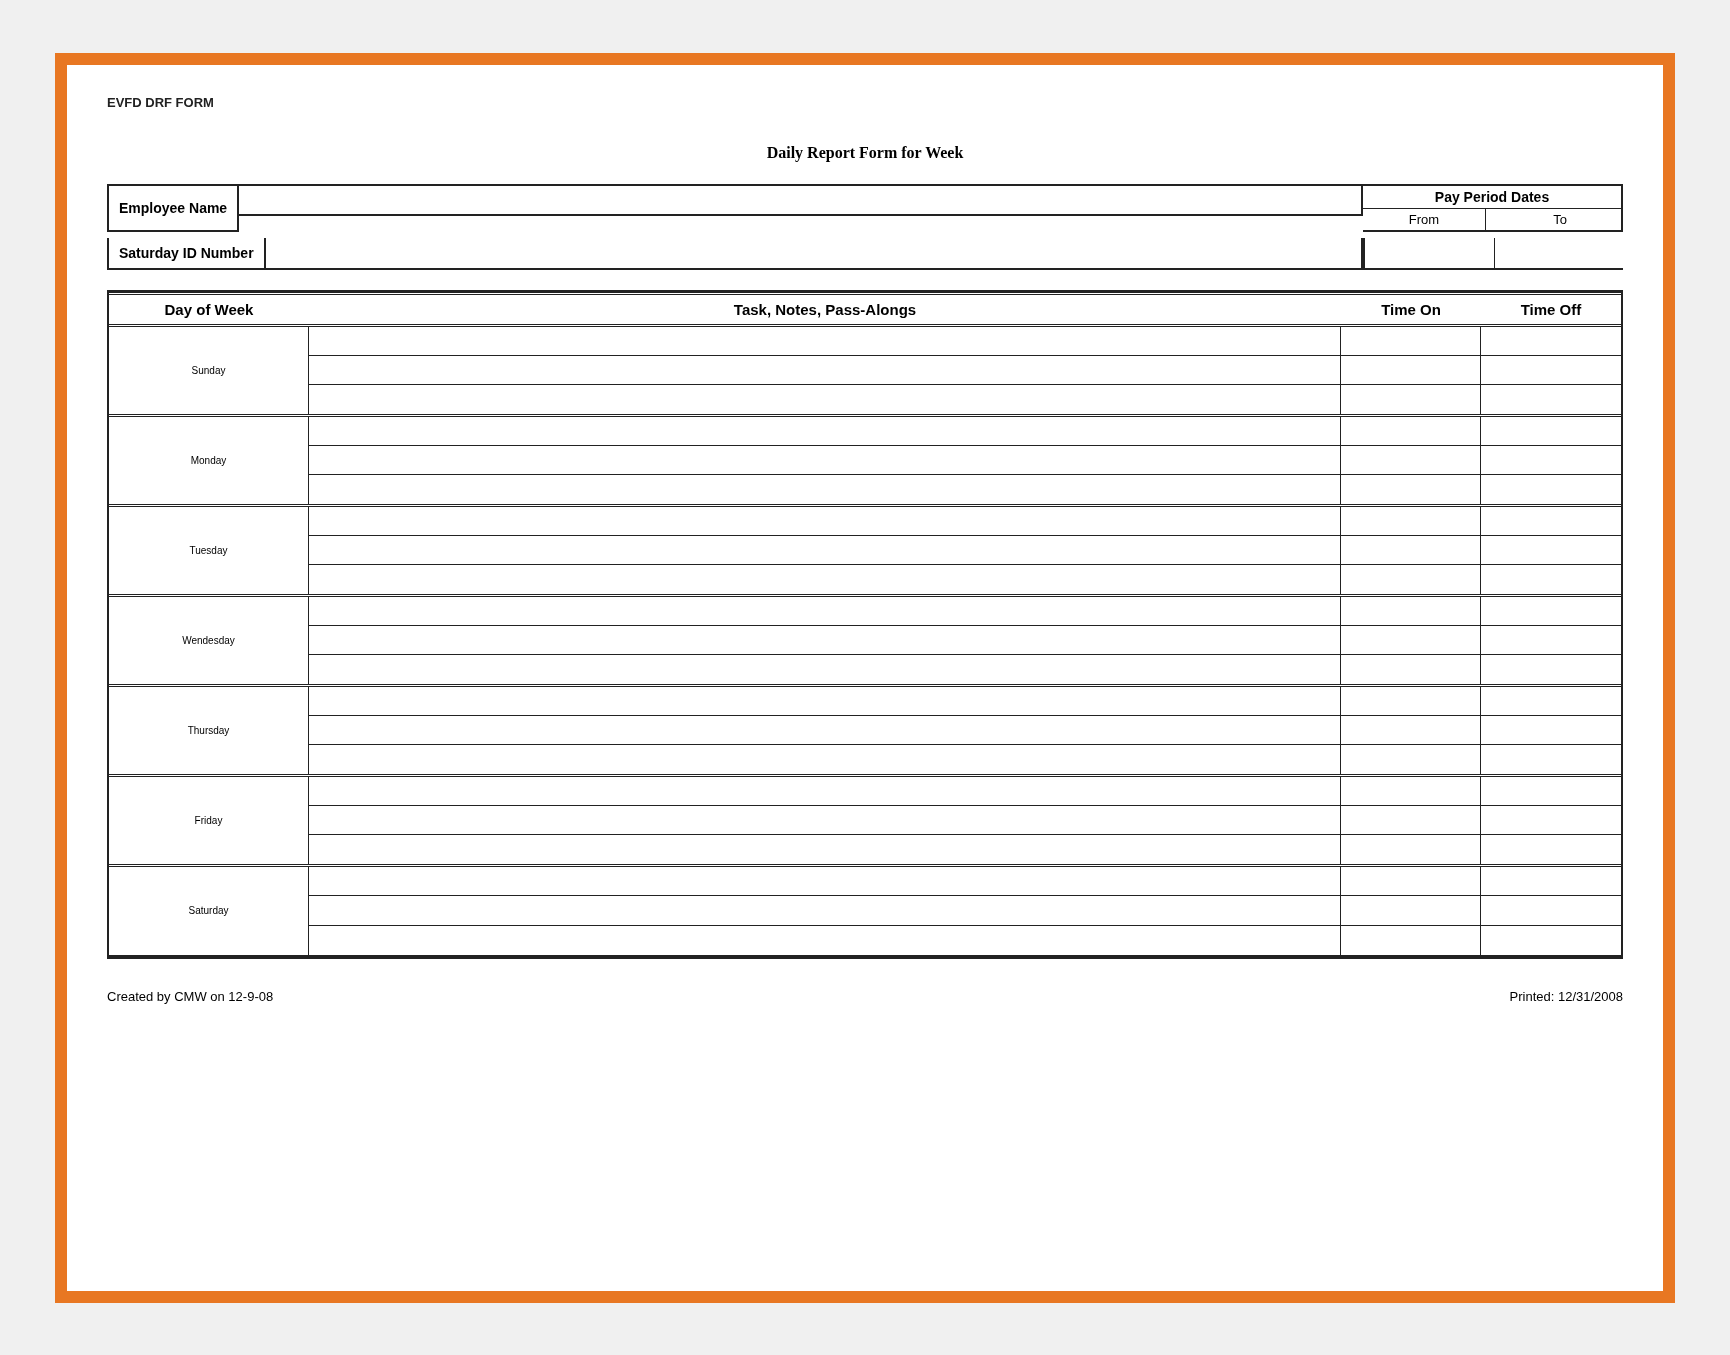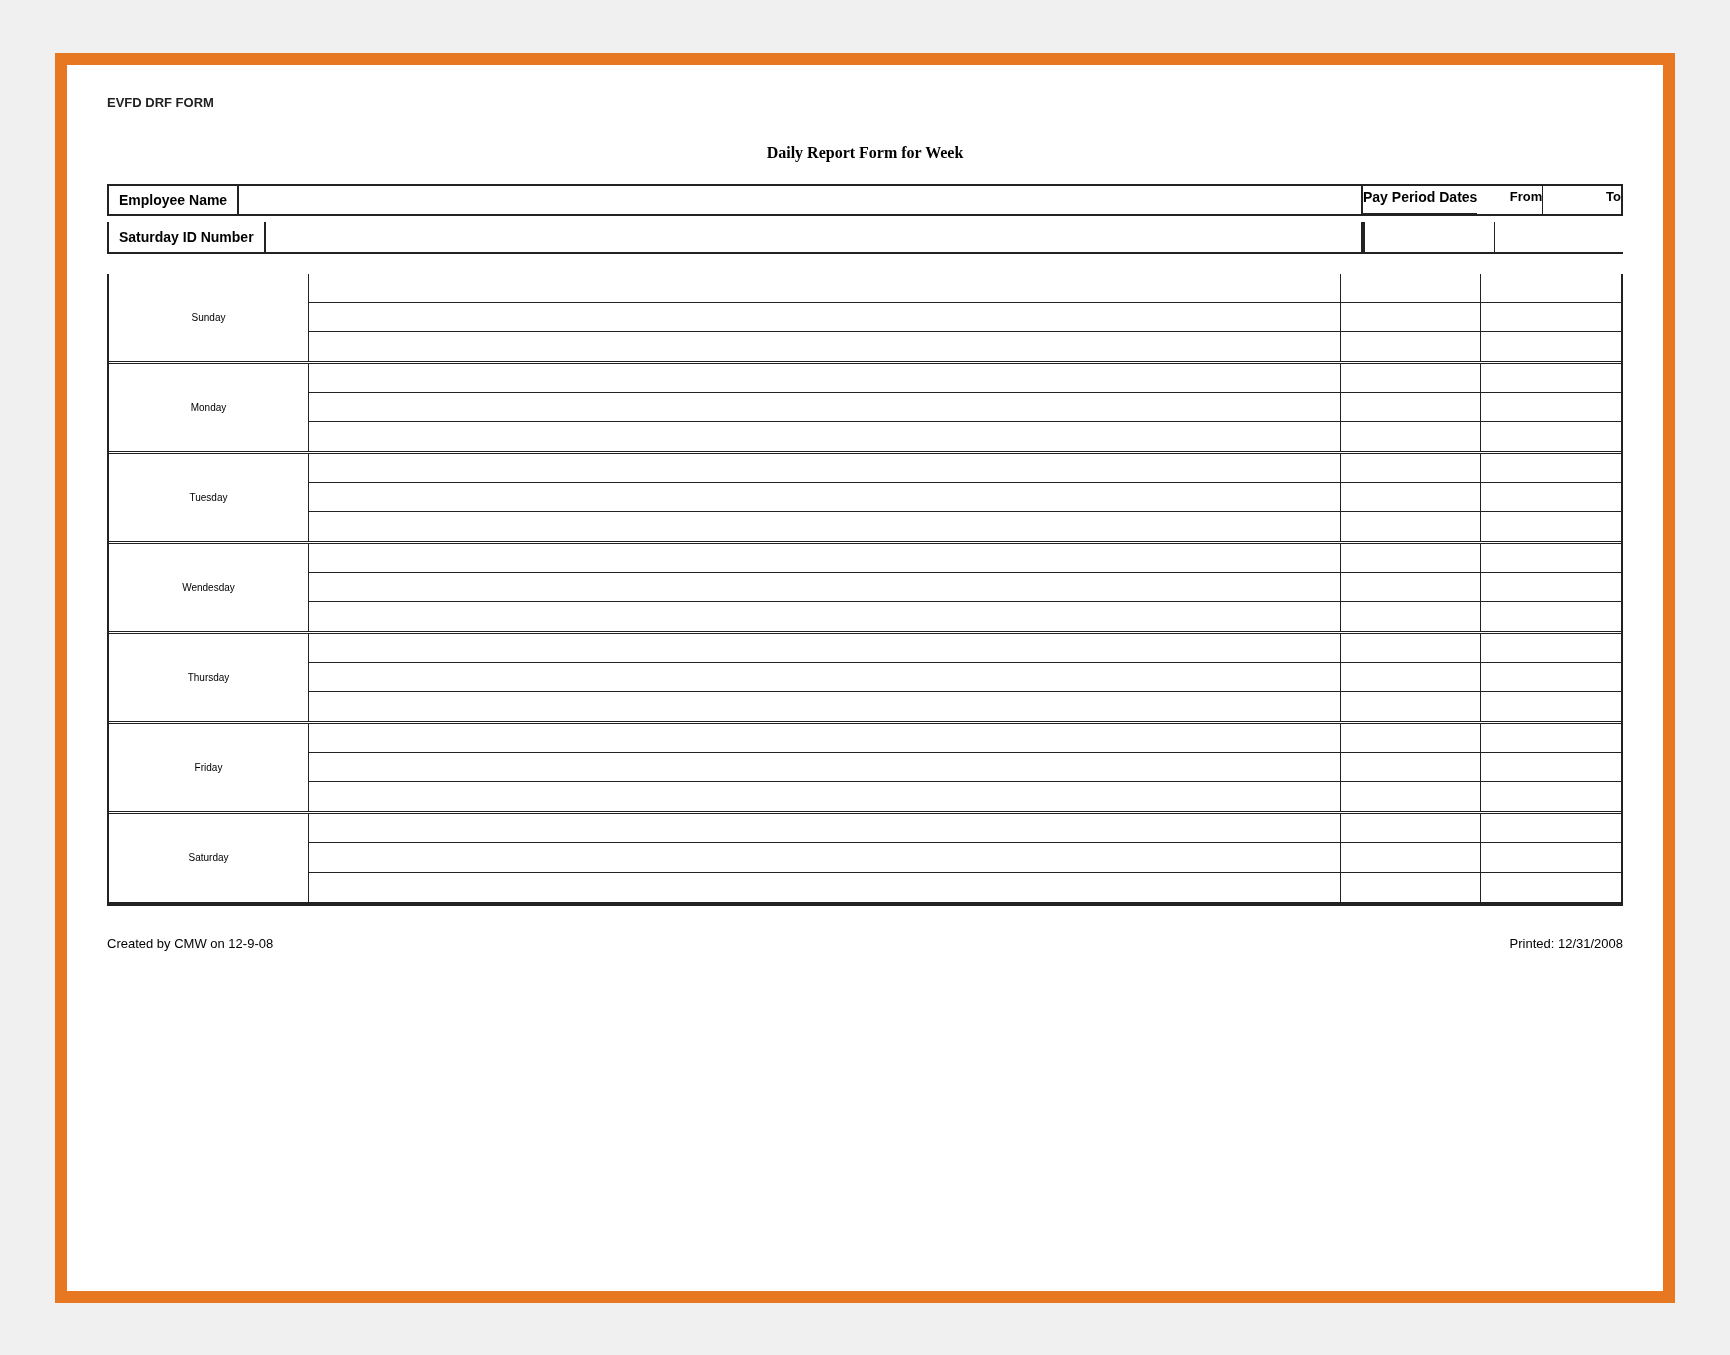--- a/index.html
+++ b/index.html
@@ -66,41 +66,41 @@
       border: 2px solid #222;
       border-left: none;
       flex: 1;
       height: 32px;
     }
 
     .pay-period-box {
       border: 2px solid #222;
       border-left: none;
       display: flex;
-      flex-direction: row;
+      flex-direction: column;
       min-width: 260px;
     }
 
     .pay-period-title {
       text-align: center;
       font-weight: bold;
       font-size: 14px;
       border-bottom: 1px solid #222;
       padding: 3px 0;
     }
 
     .pay-period-cols {
       display: flex;
       flex: 1;
     }
 
     .pay-period-col {
       flex: 1;
-      text-align: right;
-      font-weight: bold;
+      text-align: center;
+      font-weight: normal;
       font-size: 13px;
       padding: 3px 0;
       border-right: 1px solid #222;
     }
 
     .pay-period-col:last-child {
       border-right: none;
       padding-left: 13px;
     }
 
@@ -288,20 +288,28 @@
 
   <div class="header-row2">
     <div class="employee-id-label">Saturday ID Number</div>
     <div class="employee-id-input"></div>
     <div class="pay-period-inputs">
       <div class="pay-period-input-cell"></div>
       <div class="pay-period-input-cell"></div>
     </div>
   </div>
 
+  <div class="col-headers-wrapper">
+    <div class="col-headers">
+      <div class="col-day">Day of Week</div>
+      <div class="col-tasks">Task, Notes, Pass-Alongs</div>
+      <div class="col-time-on">Time On</div>
+      <div class="col-time-off">Time Off</div>
+    </div>
+  </div>
 
   <div class="table-wrapper">
 
     <div class="day-row">
       <div class="day-name-cell">
         <span>Sunday</span>
       </div>
       <div class="tasks-cell">
         <div class="tasks-line"></div>
         <div class="tasks-line"></div>

